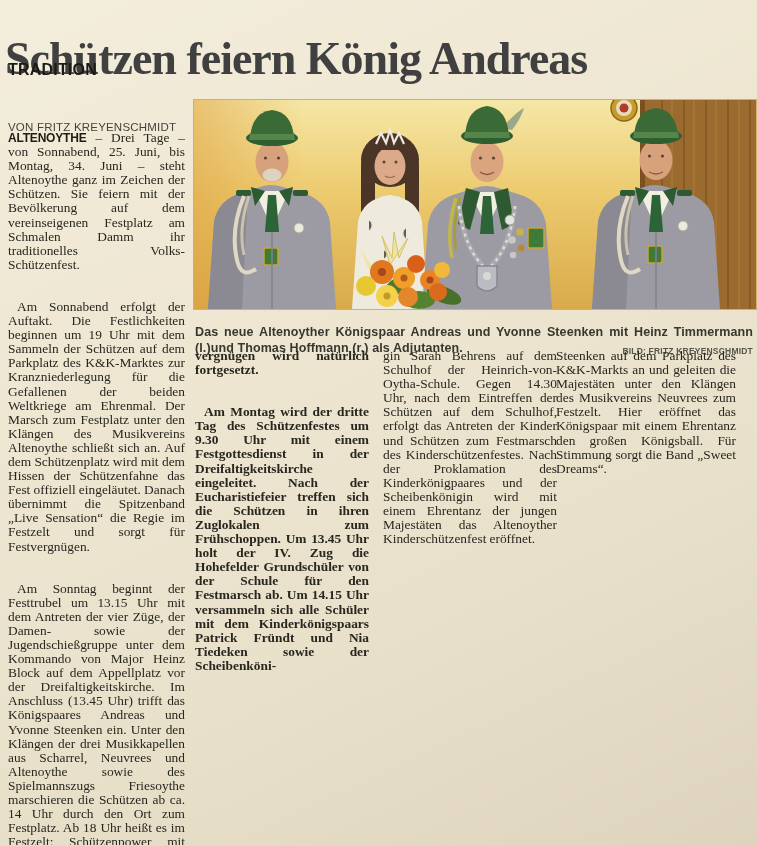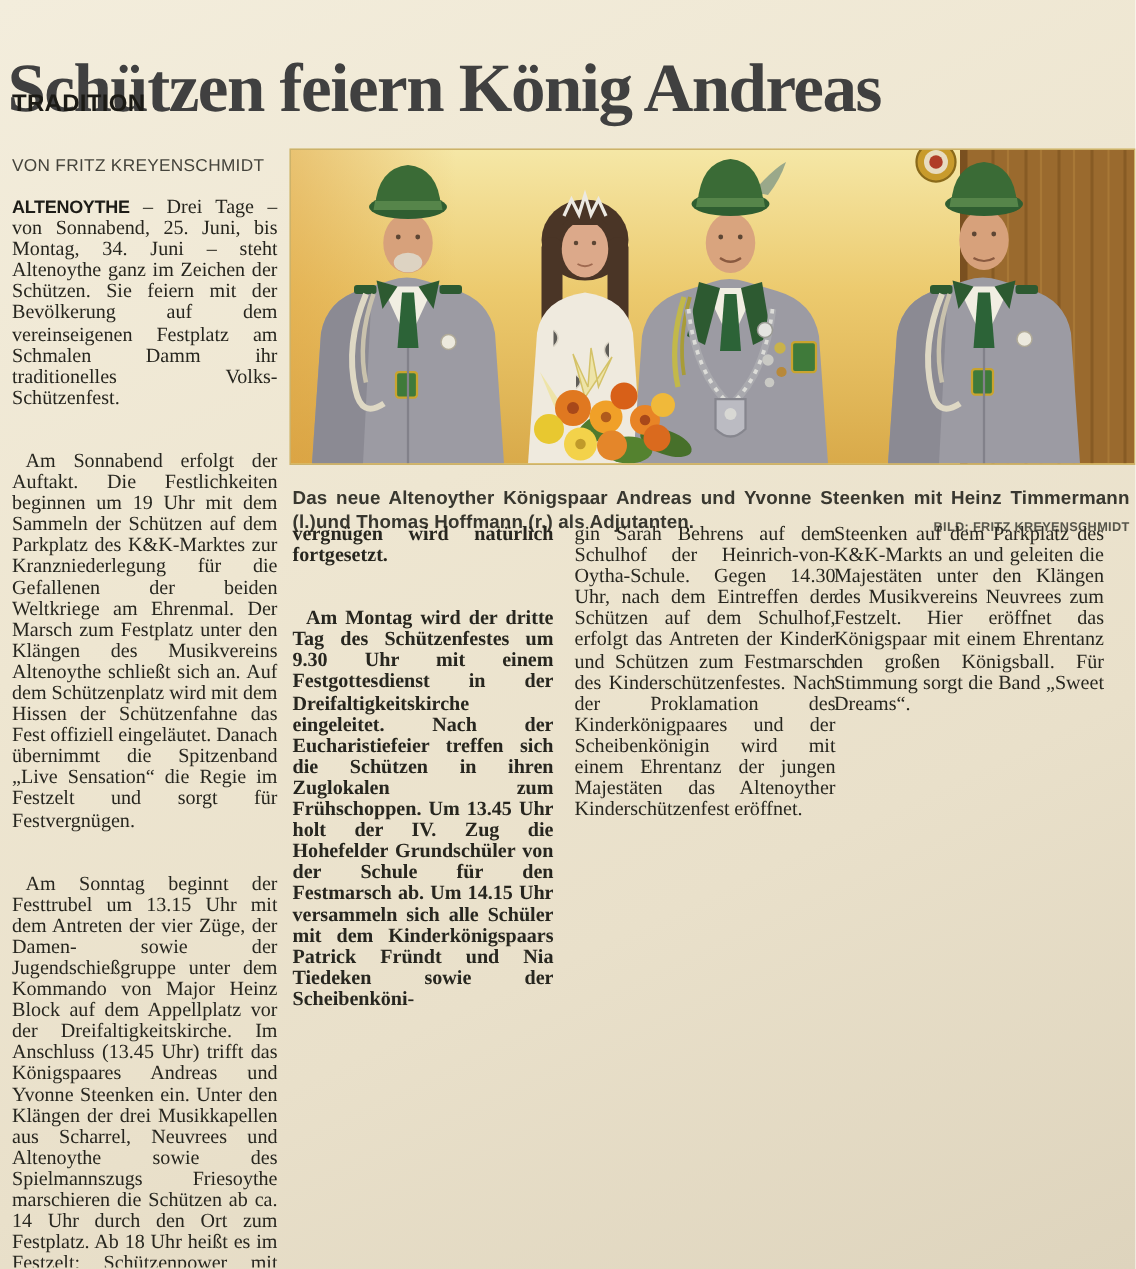--- a/index.html
+++ b/index.html
@@ -10,21 +10,21 @@
   }
   .headline{
     position:absolute;left:5px;top:4px;width:752px;
     font:bold 46px/1.04 "Liberation Serif",serif;
     color:#404040;letter-spacing:-1px;white-space:nowrap;
   }
   .kicker-row{position:absolute;left:8px;top:62px;width:740px;display:flex;align-items:center;gap:11px;}
   .kicker{font:bold 16px/1 "Liberation Sans",sans-serif;color:#1b1a15;letter-spacing:.2px;}
   .subhead{font:400 23px/1.05 "Liberation Serif",serif;color:#593a30;letter-spacing:-.4px;white-space:nowrap;}
   .byline{
-    position:absolute;left:8px;top:106px;
+    position:absolute;left:8px;top:122px;
     font:400 11.5px/1 "Liberation Sans",sans-serif;color:#45443c;letter-spacing:.2px;
   }
   .photo-frame{
     position:absolute;left:193px;top:99px;width:562px;height:209px;
     border:1px solid #8d867350;box-sizing:content-box;background:#e9c766;overflow:hidden;
   }
   .photo-frame svg{display:block;}
   .caption{
     position:absolute;left:195px;top:325px;width:558px;
     font:bold 12.5px/15.5px "Liberation Sans",sans-serif;color:#38372f;

